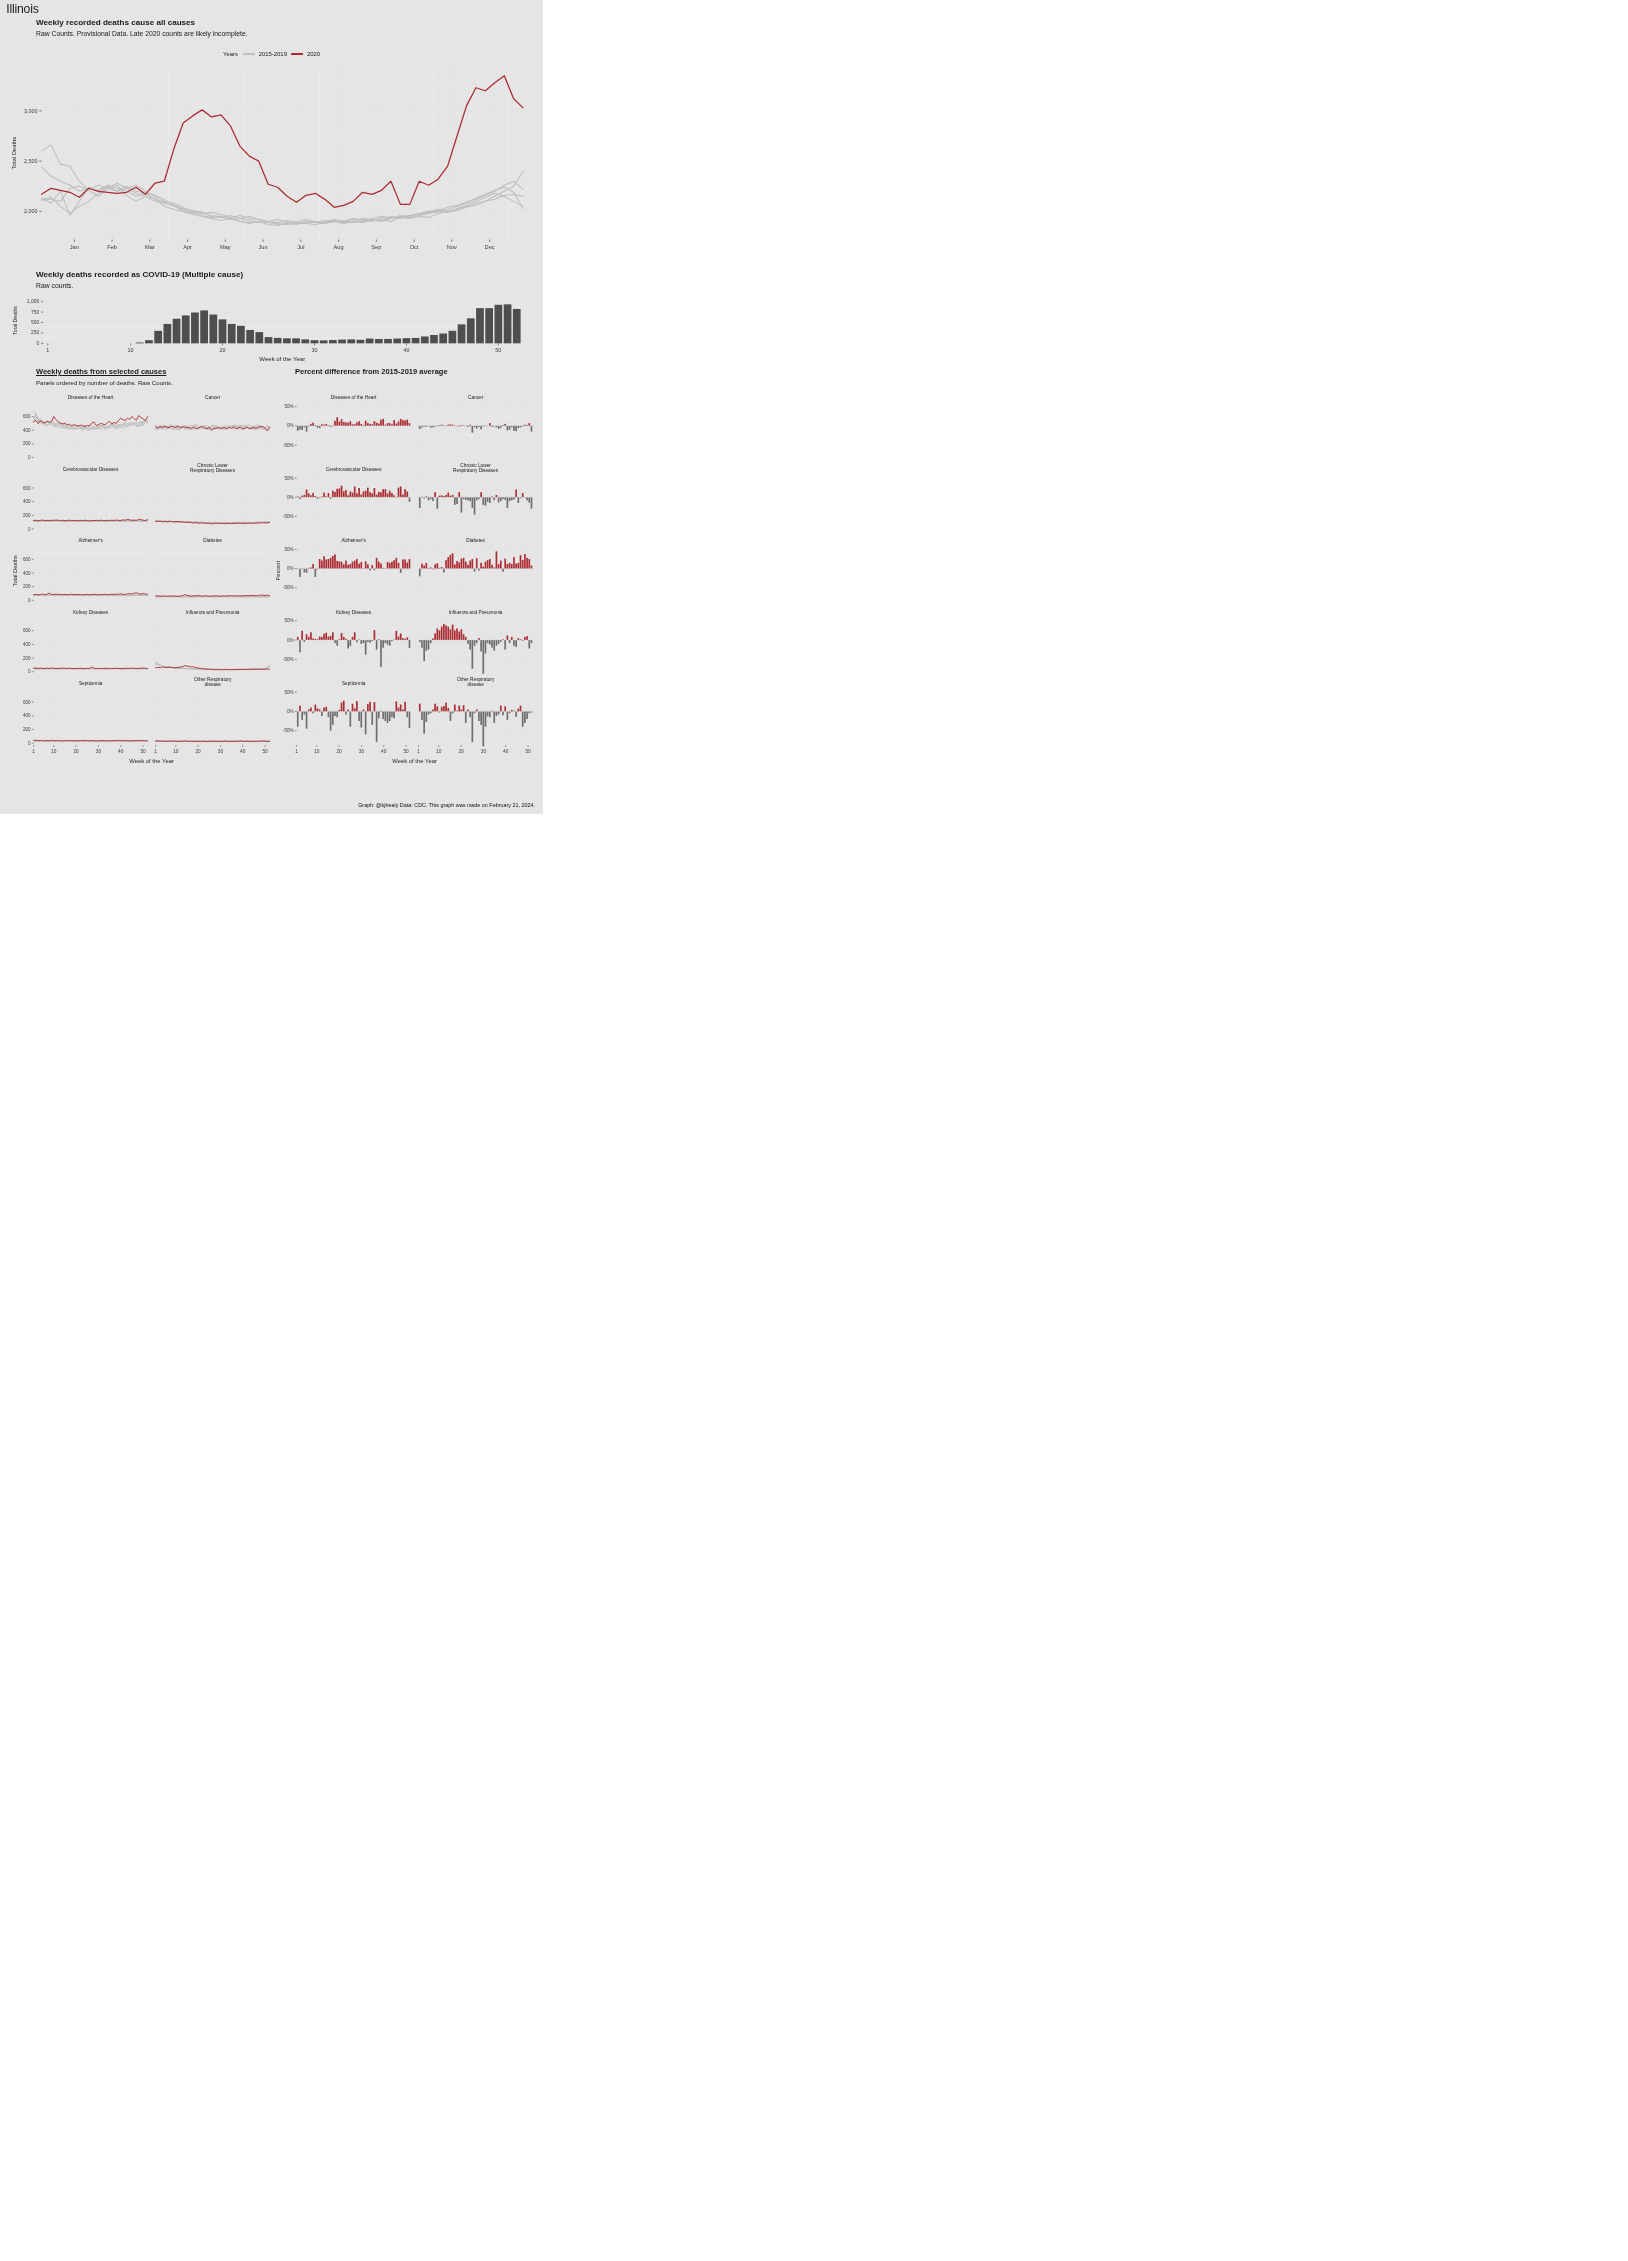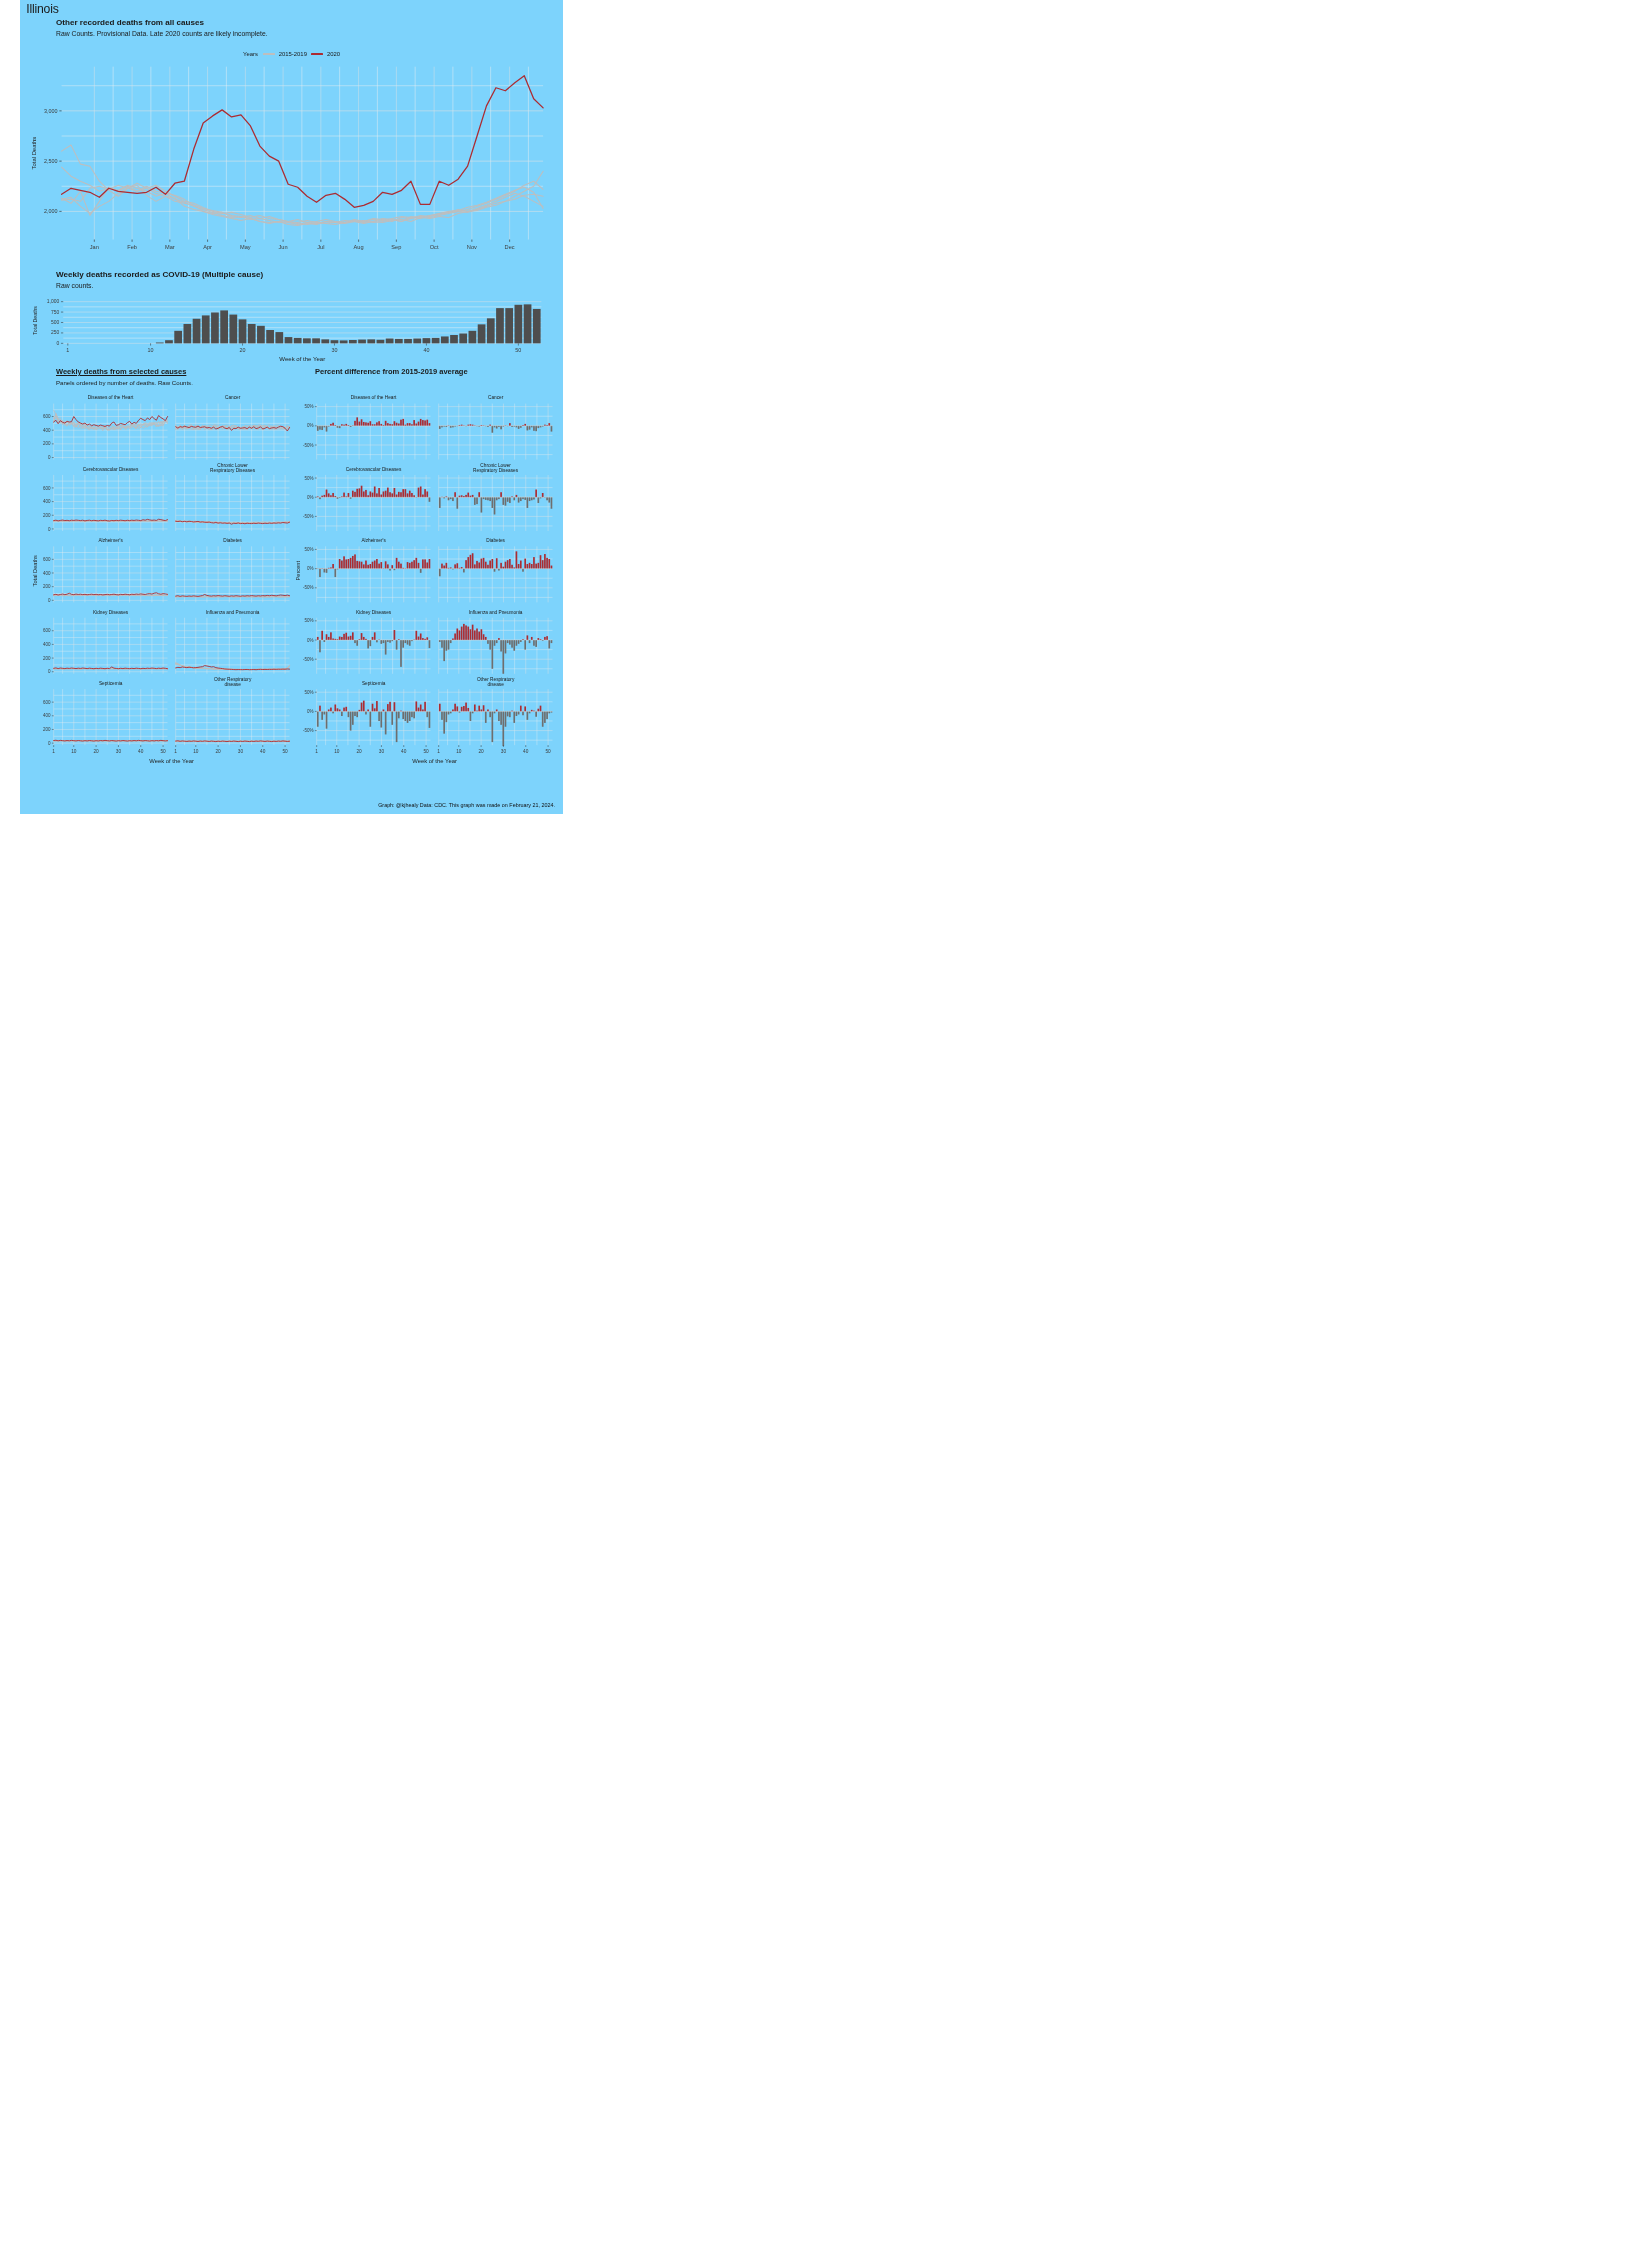--- a/index.html
+++ b/index.html
@@ -1,17 +1,17 @@
 <!DOCTYPE html>
 <html style="font-size:7.2px"><head>
 <meta charset="utf-8">
 <style>
   html,body{margin:0;padding:0;background:#fff;}
   body{font-family:"Liberation Sans", sans-serif; color:#1a1a1a;}
-  #page{position:relative;width:543px;height:814px;background:#7dd3fc;overflow:hidden;margin-left:20px;}
+  #page{position:relative;width:543px;height:814px;background:#e5e5e5;overflow:hidden;}
   .state-title{position:absolute;left:6.3px;top:1.8px;font-size:12.2px;font-weight:400;letter-spacing:-0.2px;}
   .sec-title{position:absolute;font-weight:700;font-size:8.1px;}
   .sec-sub{position:absolute;font-size:6.8px;font-weight:400;}
   .t1{left:36px;top:18px;} .s1{left:36px;top:30px;}
   .t2{left:36px;top:270px;} .s2{left:36px;top:282px;}
   .t3{left:36px;top:367px;font-size:7.5px;text-decoration:underline;} .s3{left:36px;top:379px;font-size:6.1px;}
   .t4{left:295px;top:367px;font-size:7.5px;text-align:center;}
   .legend{position:absolute;top:51px;left:0;width:100%;display:flex;justify-content:center;align-items:center;gap:4.1px;font-size:5.9px;}
   .legend .lab{margin-right:0.9px;}
   .swatch{display:inline-block;width:11.8px;height:1.8px;border-radius:0.5px;}
@@ -21,21 +21,21 @@
   #grid-left{left:11px;top:390px;}
   #grid-right{left:274px;top:390px;}
   .footer{position:absolute;right:8.1px;top:802px;font-size:5.4px;color:#111;}
 </style>
 </head>
 <body>
 
 <div id="page">
   <div class="state-title">Illinois</div>
 
-  <div class="sec-title t1">Other recorded deaths from all causes</div>
+  <div class="sec-title t1">Weekly recorded deaths cause all causes</div>
   <div class="sec-sub s1">Raw Counts. Provisional Data. Late 2020 counts are likely incomplete.</div>
 
   <div class="legend">
     <span class="lab">Years</span>
     <span class="swatch" id="sw-gray" style="background: rgb(190, 190, 190);"></span>
     <span>2015-2019</span>
     <span class="swatch" id="sw-red" style="background: rgb(172, 43, 49);"></span>
     <span>2020</span>
   </div>
 

